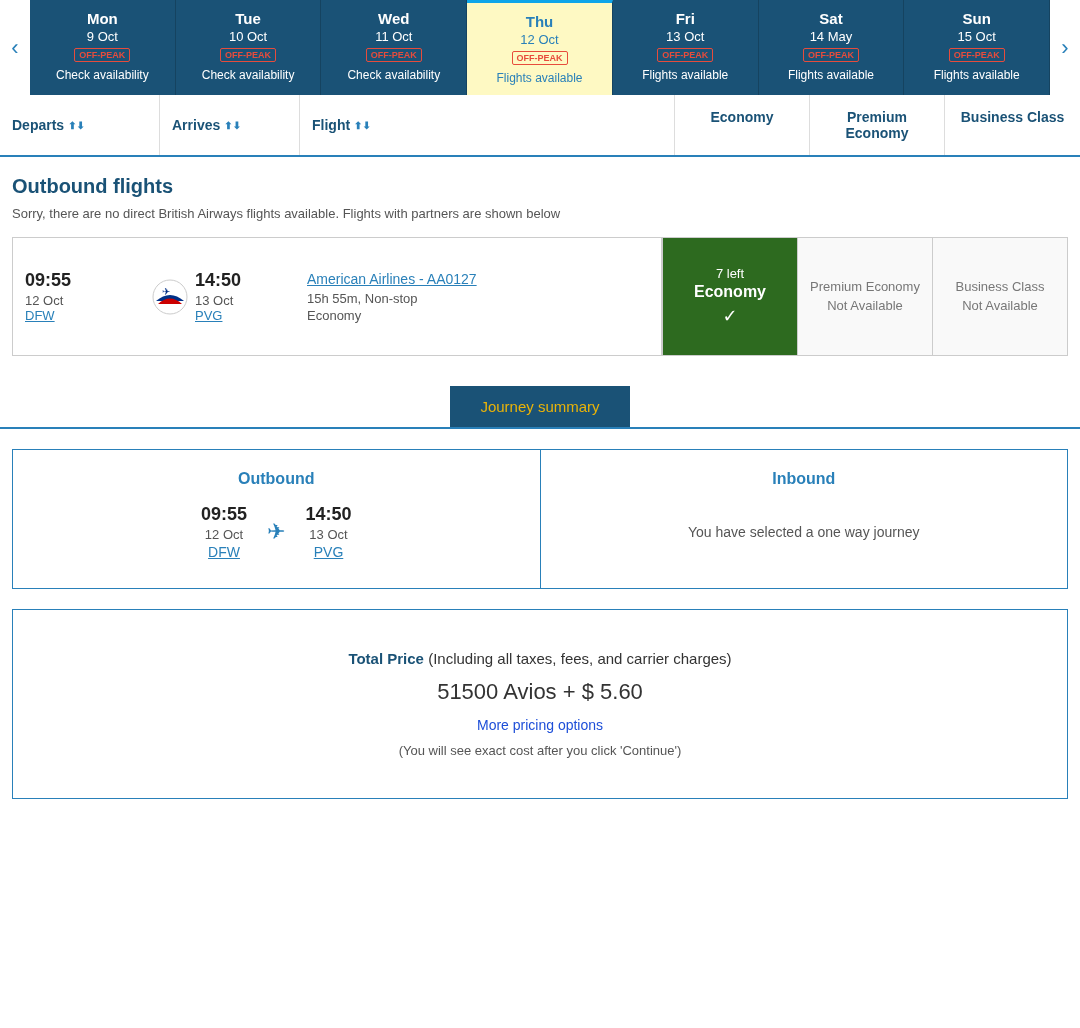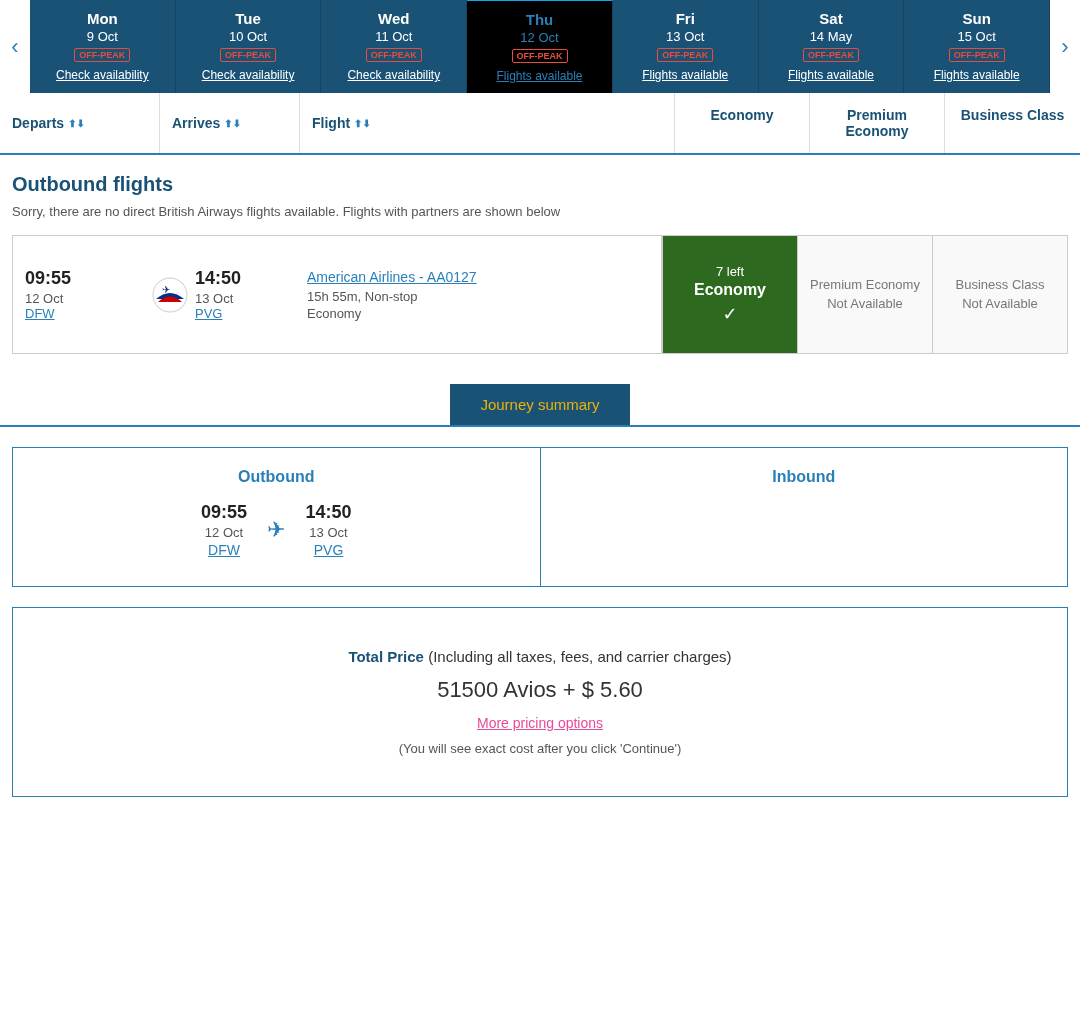--- a/index.html
+++ b/index.html
@@ -31,40 +31,39 @@
     .date-cell {
       flex: 1;
       background: #1a5276;
       color: #fff;
       text-align: center;
       padding: 10px 6px;
       cursor: pointer;
       border-right: 1px solid #154360;
     }
     .date-cell.active {
-      background: #000000;
+      background: #fef9c3;
       color: #2980b9;
-      border-top: 1px solid #0ea5e9;
+      border-top: 3px solid #0ea5e9;
     }
     .date-cell .day-name { font-weight: bold; font-size: 15px; }
     .date-cell .date { font-size: 13px; margin-top: 2px; }
     .off-peak-badge {
       display: inline-block;
       border: 1px solid #e74c3c;
       color: #e74c3c;
       font-size: 9px;
       padding: 1px 4px;
       border-radius: 2px;
       margin-top: 4px;
       font-weight: bold;
     }
     .date-cell .avail {
       font-size: 12px;
       margin-top: 6px;
-      text-decoration: underline;
     }
     .date-cell.active .avail { color: #2980b9; }
 
     
     .col-headers {
       display: flex;
       border-bottom: 2px solid #2980b9;
       padding: 0;
     }
     .col-dep { width: 160px; padding: 14px 12px; font-weight: bold; color: #1a5276; border-right: 1px solid #ddd; display: flex; align-items: center; gap: 4px; }
@@ -175,21 +174,21 @@
     
     .price-box {
       border: 1px solid #2980b9;
       margin: 12px;
       padding: 40px;
       text-align: center;
     }
     .price-label { font-size: 15px; }
     .price-label strong { color: #1a5276; }
     .price-amount { font-size: 22px; color: #333; margin: 12px 0; }
-    .price-link { color: #ec4899; text-decoration: underline; cursor: pointer; font-size: 14px; }
+    .price-link { color: #1d4ed8; cursor: pointer; font-size: 14px; }
     .price-note { color: #555; font-size: 13px; margin-top: 10px; }
 
     
     .page-wrap { max-width: 1080px; margin: 0 auto; }
   </style>
 </head>
 <body>
 
 <div class="page-wrap">
 
@@ -333,20 +332,21 @@
           <div class="journey-time-block">
             <div class="journey-time">14:50</div>
             <div class="journey-date">13 Oct</div>
             <div class="journey-airport">PVG</div>
           </div>
         </div>
       </div>
 
       <div class="journey-card">
         <div class="journey-card-title">Inbound</div>
+        <div class="journey-inbound-msg">You have selected a one way journey</div>
       </div>
     </div>
 
     <div class="price-box">
       <div class="price-label">
         <strong>Total Price</strong>
         <span>(Including all taxes, fees, and carrier charges)</span>
       </div>
       <div class="price-amount">51500 Avios + $ 5.60</div>
       <a class="price-link">More pricing options</a>

